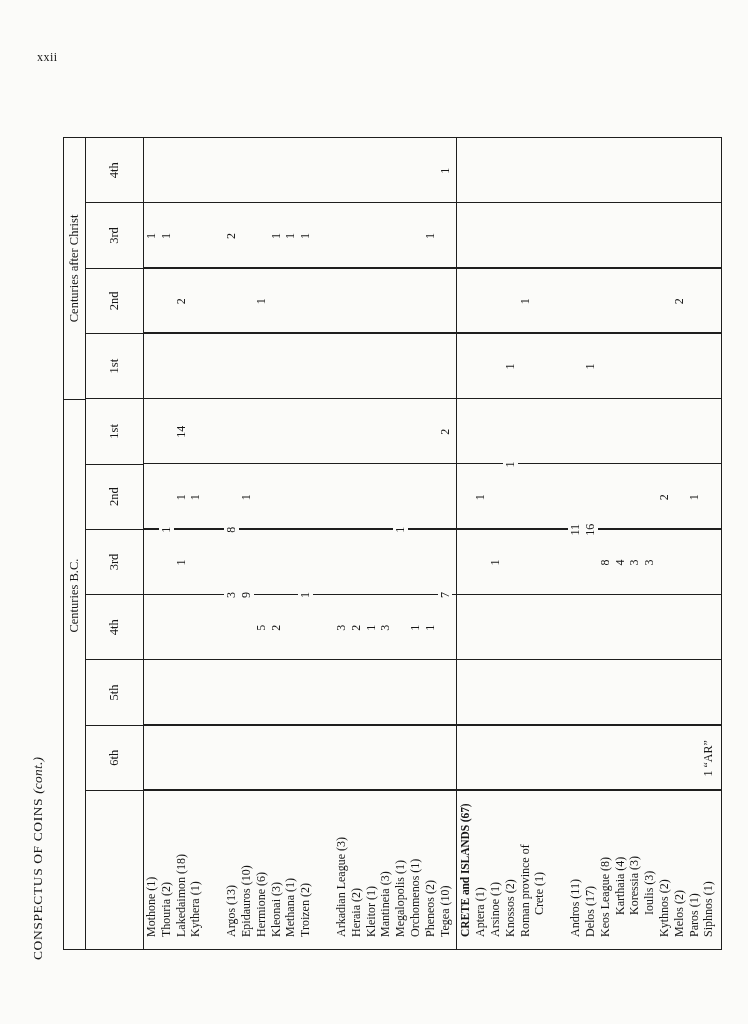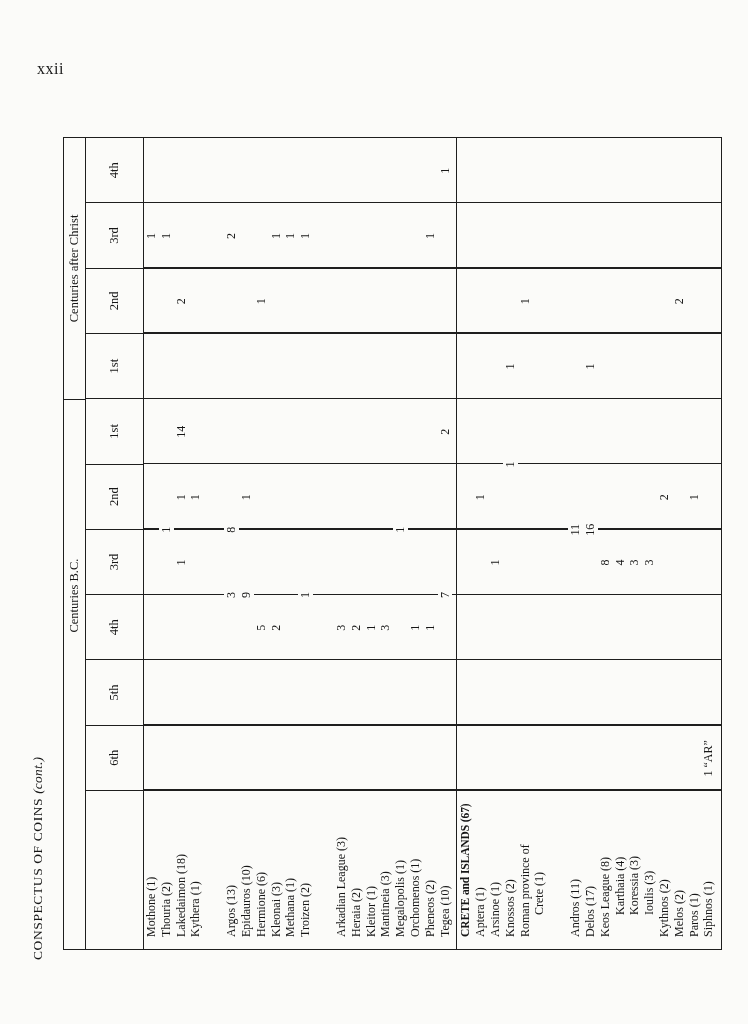--- a/index.html
+++ b/index.html
@@ -13,22 +13,22 @@
   body{background:#e8e8e6;}
   .sheet{
     position:relative;
     width:748px;height:1024px;
     background:var(--paper);
     overflow:hidden;
     font-family:"Liberation Serif", serif;
     color:var(--ink);
   }
   .pageno{
-    position:absolute;left:37px;top:60px;
-    font-size:16px;letter-spacing:.5px;
+    position:absolute;left:37px;top:50px;
+    font-size:12px;letter-spacing:.5px;
   }
   
   .rot{
     position:absolute;left:0;top:0;
     width:1024px;height:748px;
     transform-origin:0 0;
     transform:rotate(-90deg) translateX(-1024px);
   }
   .title{
     position:absolute;left:64px;top:30px;

